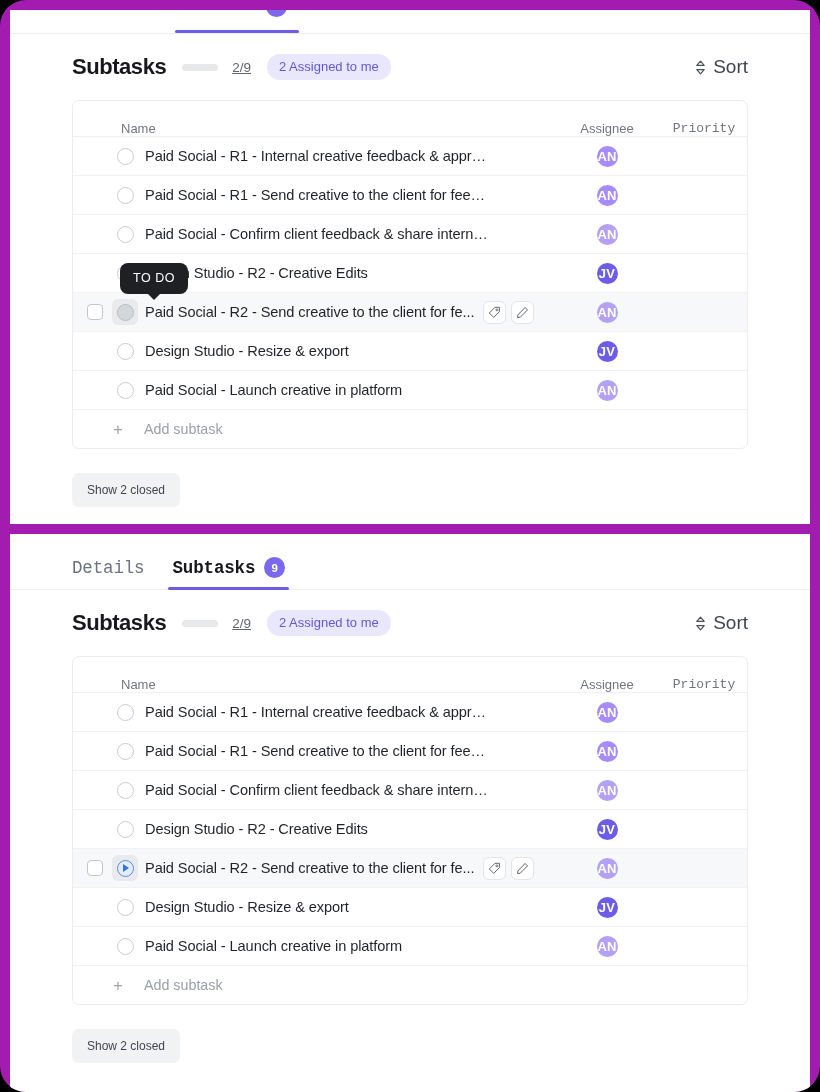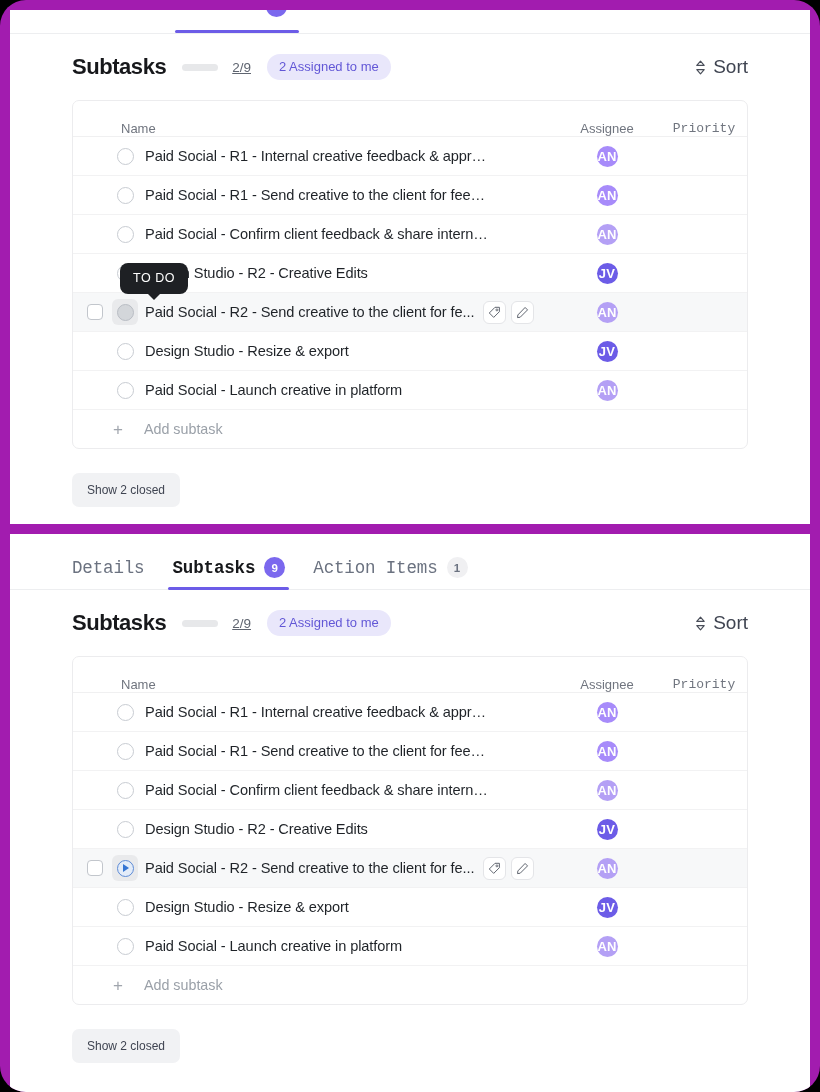--- a/index.html
+++ b/index.html
@@ -537,24 +537,20 @@
   <div class="panel panel-bottom">
 
     <div class="tabbar" id="tabbar-bottom">
         <div class="tab">
           <span class="tab-label">Details</span>
         </div>
         <div class="tab active">
           <span class="tab-label">Subtasks</span>
           <span class="tab-badge badge-purple">9</span>
         </div>
-        <div class="tab">
-          <span class="tab-label">Action Items</span>
-          <span class="tab-badge badge-grey">1</span>
-        </div>
       </div>
 
     <div class="section-head">
       <span class="section-title">Subtasks</span>
       <span class="progress">
         <span class="progress-fill" id="pf-bot" style="width: 22%;"></span>
       </span>
       <span class="ratio">2/9</span>
       <span class="assigned-chip">2 Assigned to me</span>
       <span class="sort-btn">

